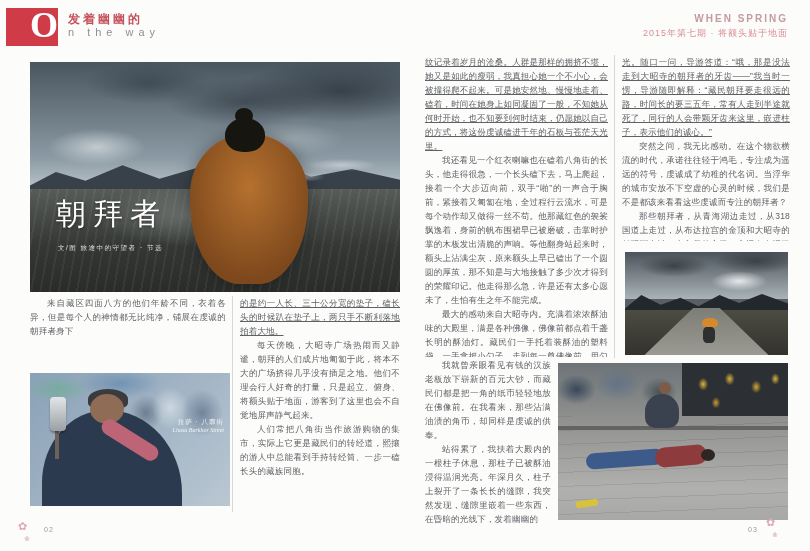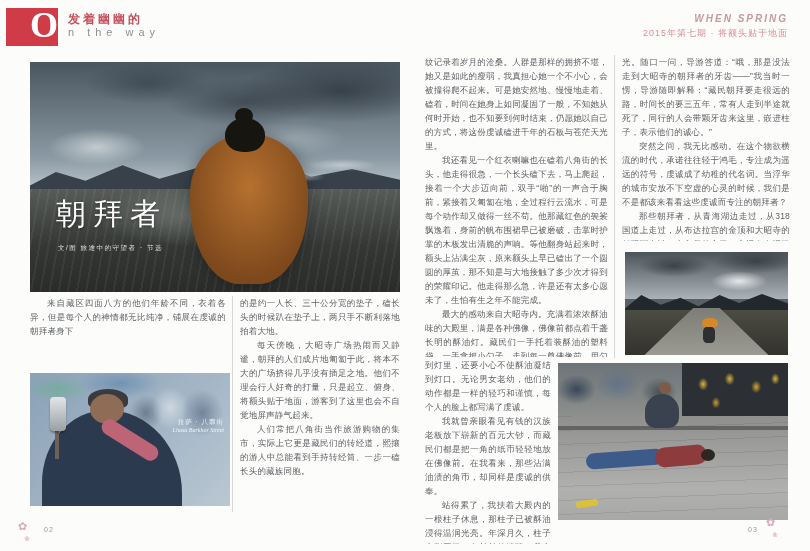--- a/index.html
+++ b/index.html
@@ -5,27 +5,27 @@
   html,body{margin:0;padding:0;}
   body{width:810px;height:551px;position:relative;background:#fcfcfb;overflow:hidden;
        font-family:"Liberation Sans",sans-serif;}
   .abs{position:absolute;}
   
   .logo-box{left:6px;top:8px;width:52px;height:38px;background:#cf3b47;}
   .logo-o{left:30px;top:6px;font-family:"Liberation Serif",serif;font-size:36px;line-height:38px;
           color:#fff;font-weight:bold;}
   .sec-cn{left:68px;top:11px;font-size:12px;font-weight:bold;color:#c4505a;letter-spacing:3px;}
   .sec-en{left:68px;top:26px;font-size:11px;color:#8f9093;letter-spacing:5px;}
-  .issue-en{right:22px;top:13px;font-size:10px;font-weight:bold;color:#c59aa0;letter-spacing:2px;text-align:left;font-style:italic;}
+  .issue-en{right:22px;top:13px;font-size:10px;font-weight:bold;color:#c59aa0;letter-spacing:2px;text-align:left;}
   .issue-cn{right:22px;top:27px;font-size:9px;color:#d98f97;letter-spacing:1px;text-align:right;}
   
   .textcol{position:absolute;text-align:justify;color:#5f6165;font-size:8.5px;line-height:14px;
            letter-spacing:.2px;overflow:hidden;}
   .textcol p{margin:0;text-indent:2em;}
-  .textcol p.cont{text-indent:0;}
+  .textcol p.cont{text-indent:0;text-decoration:underline;}
   .vrule{position:absolute;width:1px;background:#d7d7d7;}
   
   .plant{font-size:11px;color:#dda8b4;line-height:10px;}
   .plant .small{font-size:7px;display:block;margin-left:6px;color:#e4bac4;}
   .pageno{font-size:7px;color:#9a9a9a;letter-spacing:1px;}
   
   .photo{position:absolute;overflow:hidden;}
   
   .hero{left:30px;top:62px;width:370px;height:230px;background:#ef4444;}
   .hero-sky{position:absolute;left:0;right:0;top:0;height:58%;
@@ -181,21 +181,20 @@
 </div>
 <div class="abs pageno" style="left:44px;top:526px;">02</div>
 
 <div class="textcol" style="left:425px;top:55px;width:183px;height:302px;">
   <p class="cont">纹记录着岁月的沧桑。人群是那样的拥挤不堪，她又是如此的瘦弱，我真担心她一个不小心，会被撞得爬不起来。可是她安然地、慢慢地走着、磕着，时间在她身上如同凝固了一般，不知她从何时开始，也不知要到何时结束，仍愿她以自己的方式，将这份虔诚磕进千年的石板与苍茫天光里。</p>
   <p>我还看见一个红衣喇嘛也在磕着八角街的长头，他走得很急，一个长头磕下去，马上爬起，接着一个大步迈向前，双手“啪”的一声合于胸前，紧接着又匍匐在地，全过程行云流水，可是每个动作却又做得一丝不苟。他那藏红色的袈裟飘逸着，身前的帆布围裙早已被磨破，击掌时护掌的木板发出清脆的声响。等他翻身站起来时，额头上沾满尘灰，原来额头上早已磕出了一个圆圆的厚茧，那不知是与大地接触了多少次才得到的荣耀印记。他走得那么急，许是还有太多心愿未了，生怕有生之年不能完成。</p>
   <p>最大的感动来自大昭寺内。充满着浓浓酥油味的大殿里，满是各种佛像，佛像前都点着千盏长明的酥油灯。藏民们一手托着装酥油的塑料袋，一手拿把小勺子，走到每一尊佛像前，用勺子舀起一小块酥油，添</p>
 </div>
 
 <div class="textcol" style="left:425px;top:358px;width:126px;height:186px;">
-  <p class="cont">到灯里，还要小心不使酥油凝结到灯口。无论男女老幼，他们的动作都是一样的轻巧和谨慎，每个人的脸上都写满了虔诚。</p>
   <p>我就曾亲眼看见有钱的汉族老板放下崭新的百元大钞，而藏民们都是把一角的纸币轻轻地放在佛像前。在我看来，那些沾满油渍的角币，却同样是虔诚的供奉。</p>
   <p>站得累了，我扶着大殿内的一根柱子休息，那柱子已被酥油浸得温润光亮。年深月久，柱子上裂开了一条长长的缝隙，我突然发现，缝隙里嵌着一些东西，在昏暗的光线下，发着幽幽的</p>
 </div>
 
 <div class="vrule" style="left:614px;top:55px;height:303px;"></div>
 
 <div class="textcol" style="left:622px;top:55px;width:168px;height:186px;">
   <p class="cont">光。随口一问，导游答道：“哦，那是没法走到大昭寺的朝拜者的牙齿——”我当时一愣，导游随即解释：“藏民朝拜要走很远的路，时间长的要三五年，常有人走到半途就死了，同行的人会带颗牙齿来这里，嵌进柱子，表示他们的诚心。”</p>
   <p>突然之间，我无比感动。在这个物欲横流的时代，承诺往往轻于鸿毛，专注成为遥远的符号，虔诚成了幼稚的代名词。当浮华的城市安放不下空虚的心灵的时候，我们是不是都该来看看这些虔诚而专注的朝拜者？</p>
   <p>那些朝拜者，从青海湖边走过，从318国道上走过，从布达拉宫的金顶和大昭寺的斜阳下走过，走入我的心里，永远存在记忆的深处。</p>

